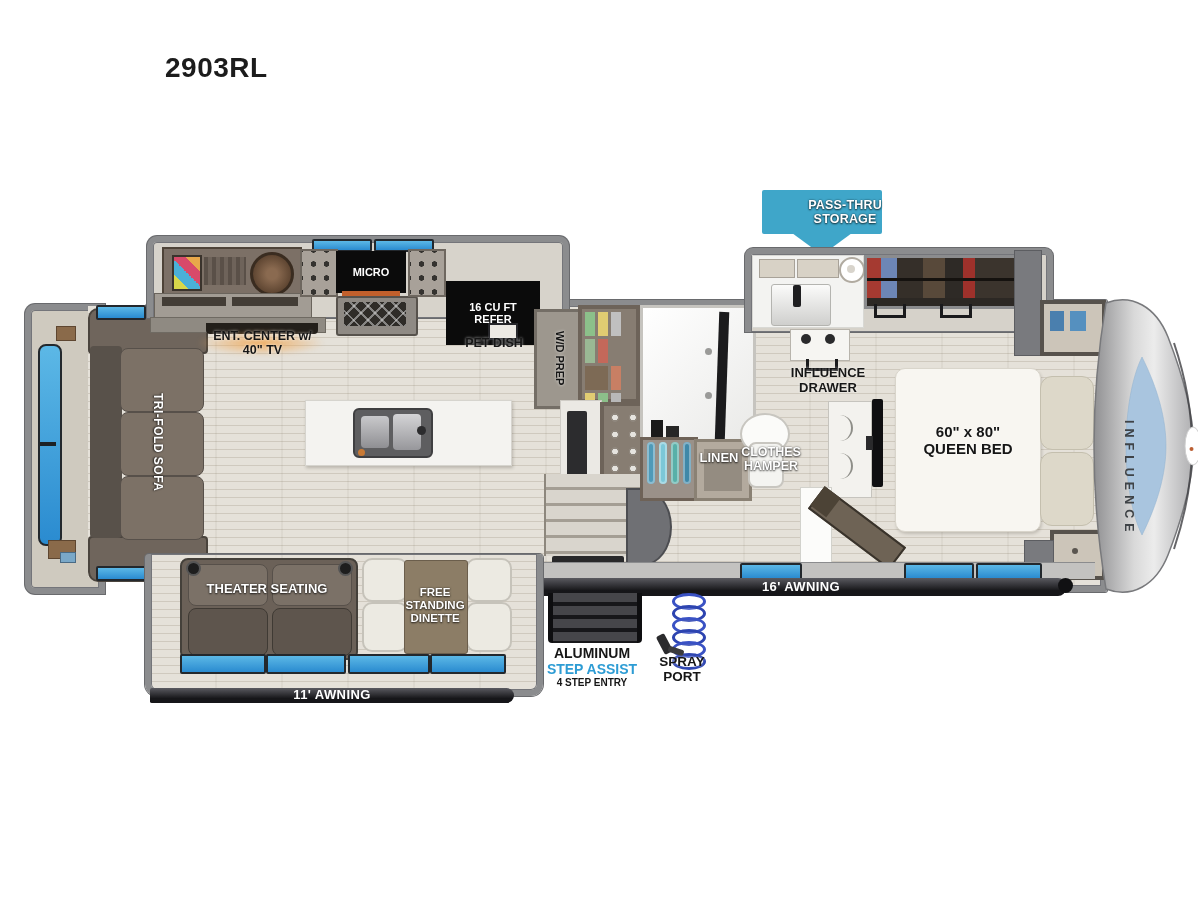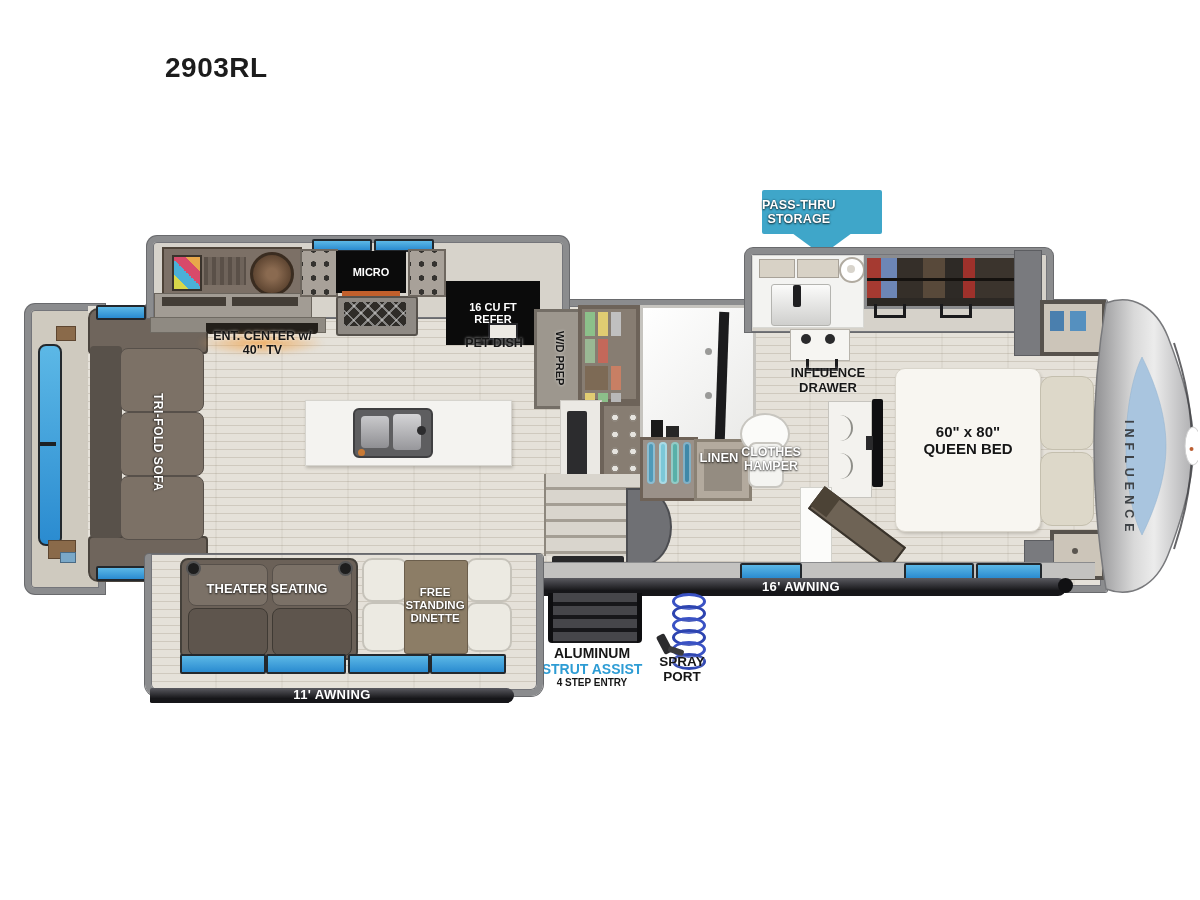--- a/index.html
+++ b/index.html
@@ -35,21 +35,21 @@
   .strip{height:40px;filter:blur(.7px);display:inline-block;}
 </style>
 </head>
 <body>
 
 <div id="canvas">
 
   <div class="abs" style="left:165px;top:52px;font-size:28px;font-weight:700;color:#1c1c1c;letter-spacing:.5px;">2903RL</div>
 
   <div class="abs" style="left:762px;top:190px;width:120px;height:44px;background:#3FA6C9;border-radius:2px;
-              display:flex;align-items:center;justify-content:flex-start;">
+              display:flex;align-items:center;justify-content:flex-end;">
     <div class="lbl w" style="position:static;font-size:12.5px;letter-spacing:.2px;">PASS-THRU
 STORAGE</div>
   </div>
   <div class="abs" style="left:792px;top:233px;width:0;height:0;border-left:30px solid transparent;border-right:30px solid transparent;border-top:22px solid #3FA6C9;"></div>
 
   <div class="abs wl" style="left:25px;top:304px;width:68px;height:278px;background:#cfcabf;border-radius:10px 0 0 10px;"></div>
   <div class="abs win" style="left:38px;top:344px;width:20px;height:198px;border-radius:8px;">
     <div class="abs" style="left:0;top:96px;width:16px;height:4px;background:#1d2226;"></div>
   </div>
   <div class="abs" style="left:56px;top:326px;width:18px;height:13px;background:#8a6a4a;border:1px solid #5e4630;"></div>
@@ -238,21 +238,21 @@
 
   <div class="abs awn" style="left:536px;top:578px;width:530px;height:18px;">
     <span class="lbl w" style="font-size:13px;text-shadow:none;">16' AWNING</span>
   </div>
   <div class="abs" style="left:1058px;top:578px;width:15px;height:15px;background:#111113;border-radius:50%;"></div>
 
   <div class="abs" style="left:548px;top:593px;width:84px;height:50px;border-left:5px solid #0e0e10;border-right:5px solid #0e0e10;border-radius:0 0 4px 4px;
               background:repeating-linear-gradient(180deg,#46464a 0 9px,#17171a 9px 13px);"></div>
   <div class="abs" style="left:536px;top:646px;width:112px;text-align:center;font-weight:bold;font-size:14px;line-height:16px;">
     <div class="lbl" style="position:static;font-size:14px;">ALUMINUM</div>
-    <div class="lbl" style="position:static;font-size:14px;color:#2D9CD4;">STRUT ASSIST</div>
+    <div class="lbl" style="position:static;font-size:14px;color:#2D9CD4;">STEP ASSIST</div>
     <div class="lbl" style="position:static;font-size:10px;text-align:center;">4 STEP ENTRY</div>
   </div>
 
   <div class="abs" style="left:672px;top:598px;width:34px;height:52px;">
     <span class="coil"></span>
       <span class="coil"></span>
       <span class="coil"></span>
       <span class="coil"></span>
       <span class="coil"></span>
       <span class="coil"></span>

